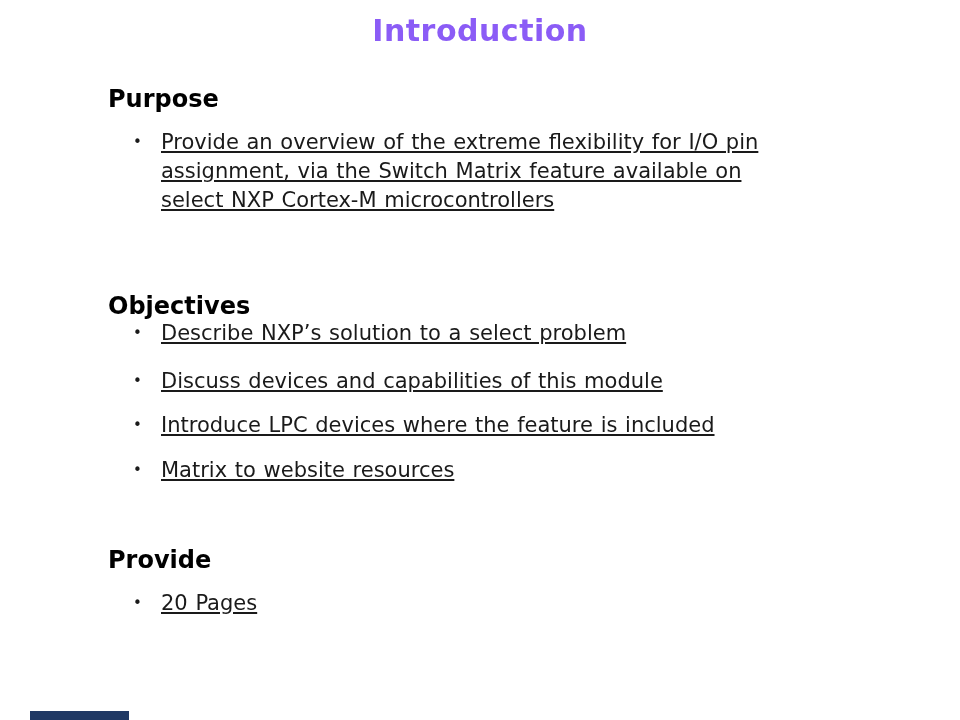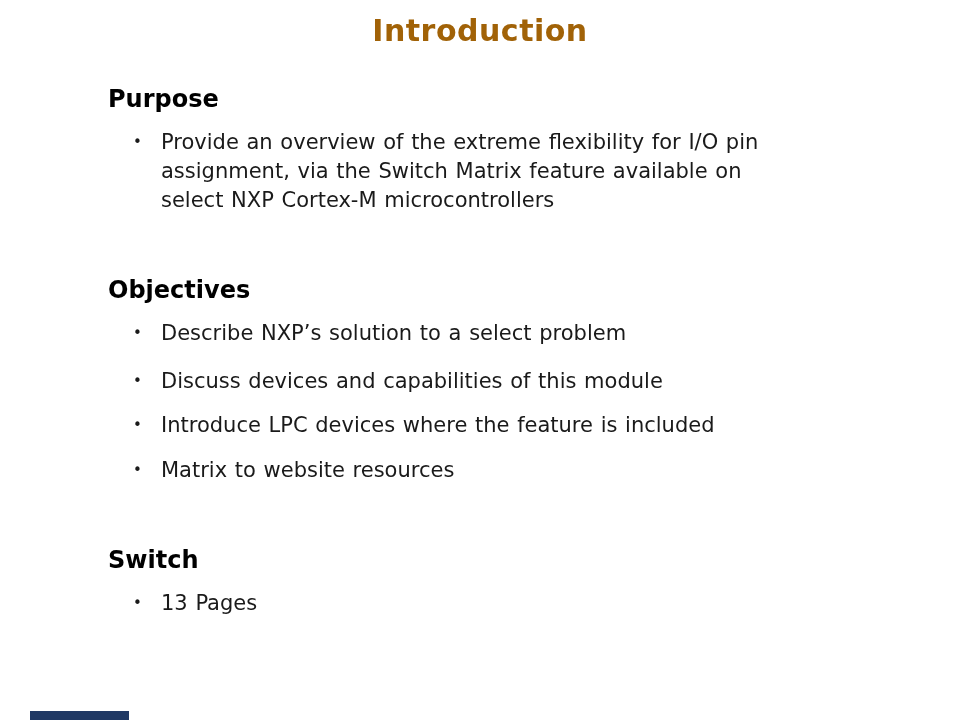--- a/index.html
+++ b/index.html
@@ -18,33 +18,33 @@
     overflow: hidden;
   }
   .slide-title {
     position: absolute;
     top: 13px;
     left: 0;
     width: 960px;
     text-align: center;
     font-size: 30px;
     font-weight: bold;
-    color: #a16207;
+    color: #8b5cf6;
     letter-spacing: 0.5px;
   }
   .heading {
     position: absolute;
     left: 108px;
     font-size: 24px;
     font-weight: bold;
     color: #000000;
     line-height: 28px;
   }
   .h-purpose    { top: 85px; }
-  .h-objectives { top: 276px; }
+  .h-objectives { top: 292px; }
   .h-content    { top: 546px; }
 
   .bullet-row {
     position: absolute;
     left: 133px;
     display: flex;
     align-items: flex-start;
     color: #1a1a1a;
     font-size: 21px;
     line-height: 29px;
@@ -52,20 +52,21 @@
   .marker {
     flex: 0 0 28px;
     width: 28px;
     font-size: 15px;
     line-height: 29px;
     color: #1a1a1a;
   }
   .bullet-text {
     white-space: pre-line;
     word-spacing: 1px;
+    text-decoration: underline;
   }
   .b-purpose { top: 128px; width: 744px; }
   .b-obj1    { top: 319px; }
   .b-obj2    { top: 367px; }
   .b-obj3    { top: 411px; }
   .b-obj4    { top: 456px; }
   .b-pages   { top: 589px; }
 
   .footer-bar {
     position: absolute;
@@ -107,22 +108,22 @@
   <div class="bullet-row b-obj3">
     <span class="marker">•</span>
     <span class="bullet-text">Introduce LPC devices where the feature is included</span>
   </div>
 
   <div class="bullet-row b-obj4">
     <span class="marker">•</span>
     <span class="bullet-text">Matrix to website resources</span>
   </div>
 
-  <div class="heading h-content">Switch</div>
+  <div class="heading h-content">Provide</div>
 
   <div class="bullet-row b-pages">
     <span class="marker">•</span>
-    <span class="bullet-text">13 Pages</span>
+    <span class="bullet-text">20 Pages</span>
   </div>
 
   <div class="footer-bar" style="background: rgb(31, 56, 100);"></div>
 
 </div>
 
 </body></html>

